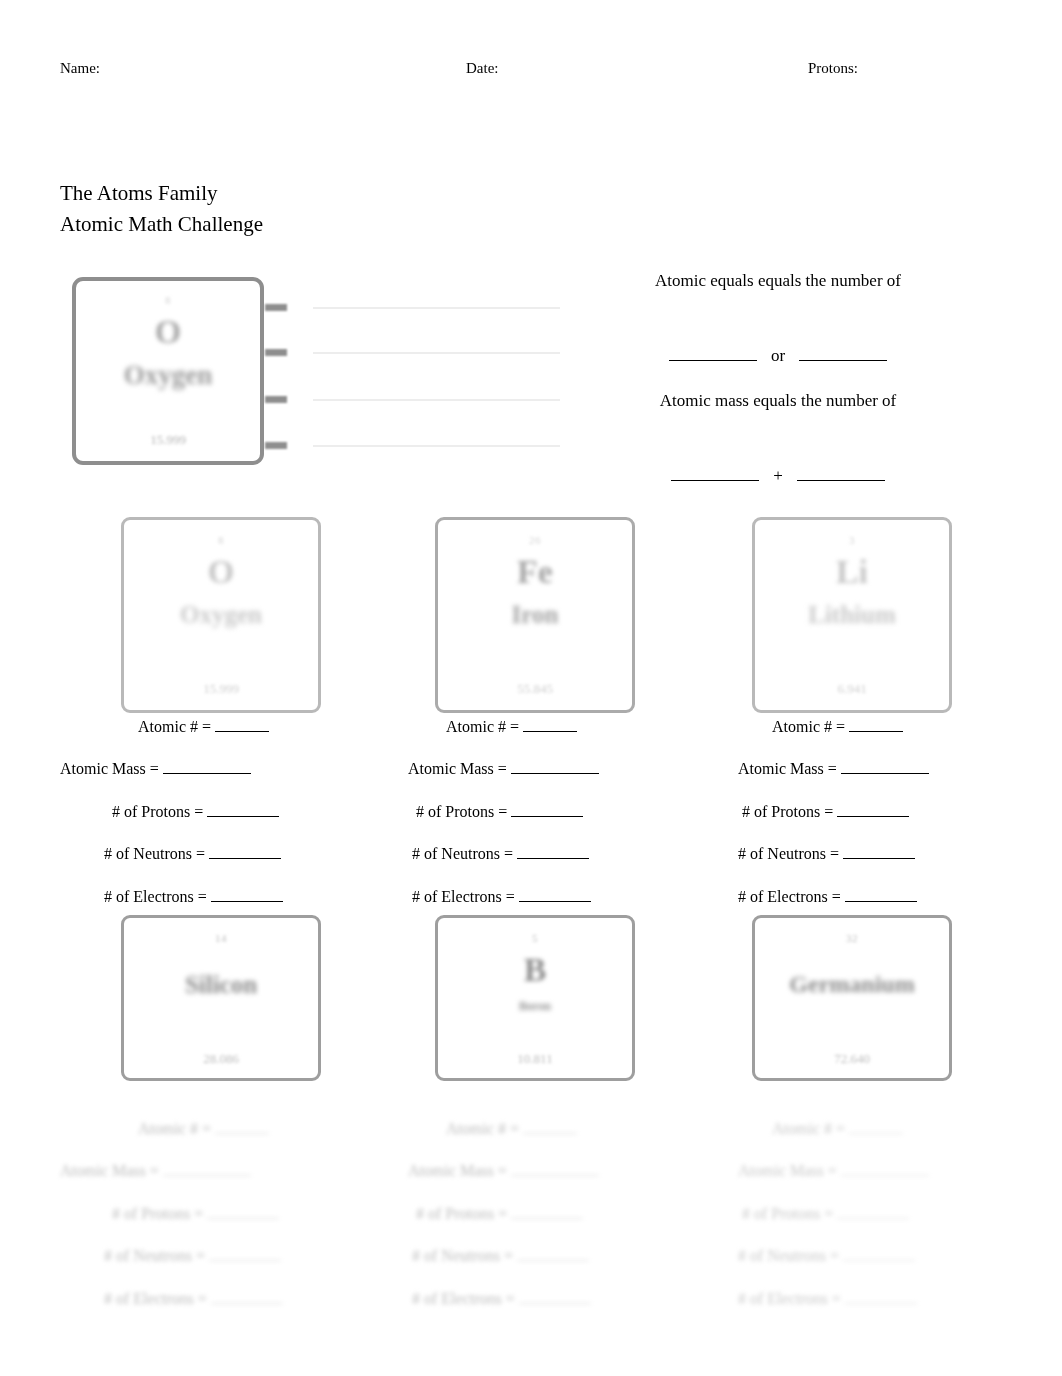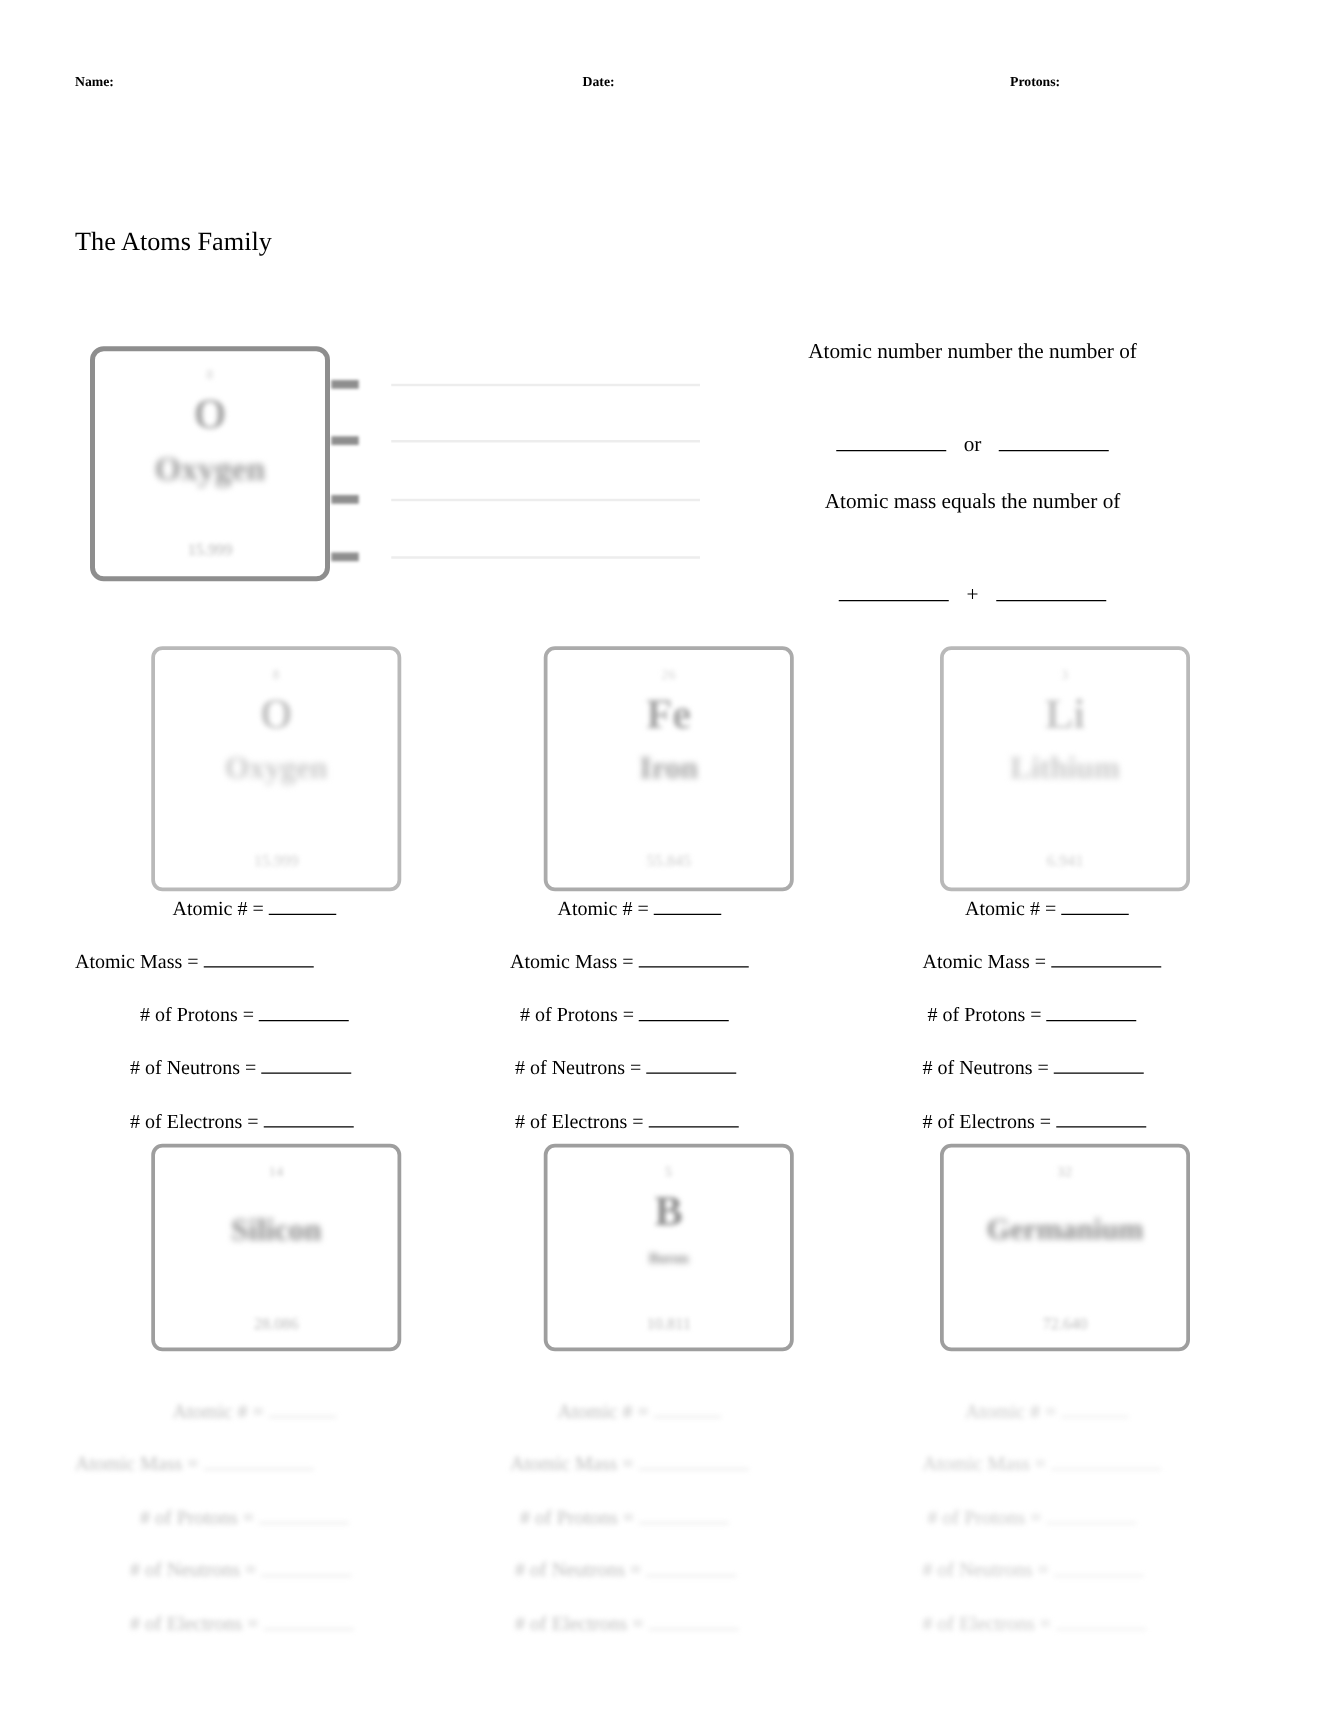--- a/index.html
+++ b/index.html
@@ -24,22 +24,22 @@
   
   .header-row {
     position: absolute;
     left: 0;
     top: 60px;
     width: 1062px;
     height: 28px;
   }
   .header-field {
     position: absolute;
-    font-size: 11px;
-    font-weight: bold;
+    font-size: 15px;
+    font-weight: normal;
     white-space: nowrap;
   }
   .hf-name   { left: 60px;  }
   .hf-date   { left: 466px; }
   .hf-period { left: 808px; }
 
   
   .title-block {
     position: absolute;
     left: 60px;
@@ -205,20 +205,21 @@
 <div class="page">
 
   <div class="header-row">
     <span class="header-field hf-name">Name:</span>
     <span class="header-field hf-date">Date:</span>
     <span class="header-field hf-period">Protons:</span>
   </div>
 
   <div class="title-block">
     <div class="title-line">The Atoms Family</div>
+    <div class="title-line">Atomic Math Challenge</div>
   </div>
 
   <div class="tile featured" style="left:72px; top:277px; width:192px; height:188px;">
     <div class="tile-inner">
       <div class="tile-num">8</div>
       <div class="tile-sym">O</div>
       <div class="tile-name">Oxygen</div>
       <div class="tile-mass">15.999</div>
     </div>
   </div>
@@ -234,21 +235,21 @@
   <div class="pointer" style="left:265px; top:395px; width:295px;">
     <span class="stub"></span>
     <span class="rule" style="width:247px;"></span>
   </div>
   <div class="pointer" style="left:265px; top:441px; width:295px;">
     <span class="stub"></span>
     <span class="rule" style="width:247px;"></span>
   </div>
 
   <div class="statement" style="left:588px; top:269px; width:380px;">
-    <span class="lead">Atomic number        number the number of</span>
+    <span class="lead">Atomic equals        equals the number of</span>
     <div class="blanks">
       <span class="blank w-med"></span>
       <span class="op">or</span>
       <span class="blank w-med"></span>
     </div>
   </div>
 
   <div class="statement" style="left:588px; top:389px; width:380px;">
     <span class="lead">Atomic mass        equals the number of</span>
     <div class="blanks">

